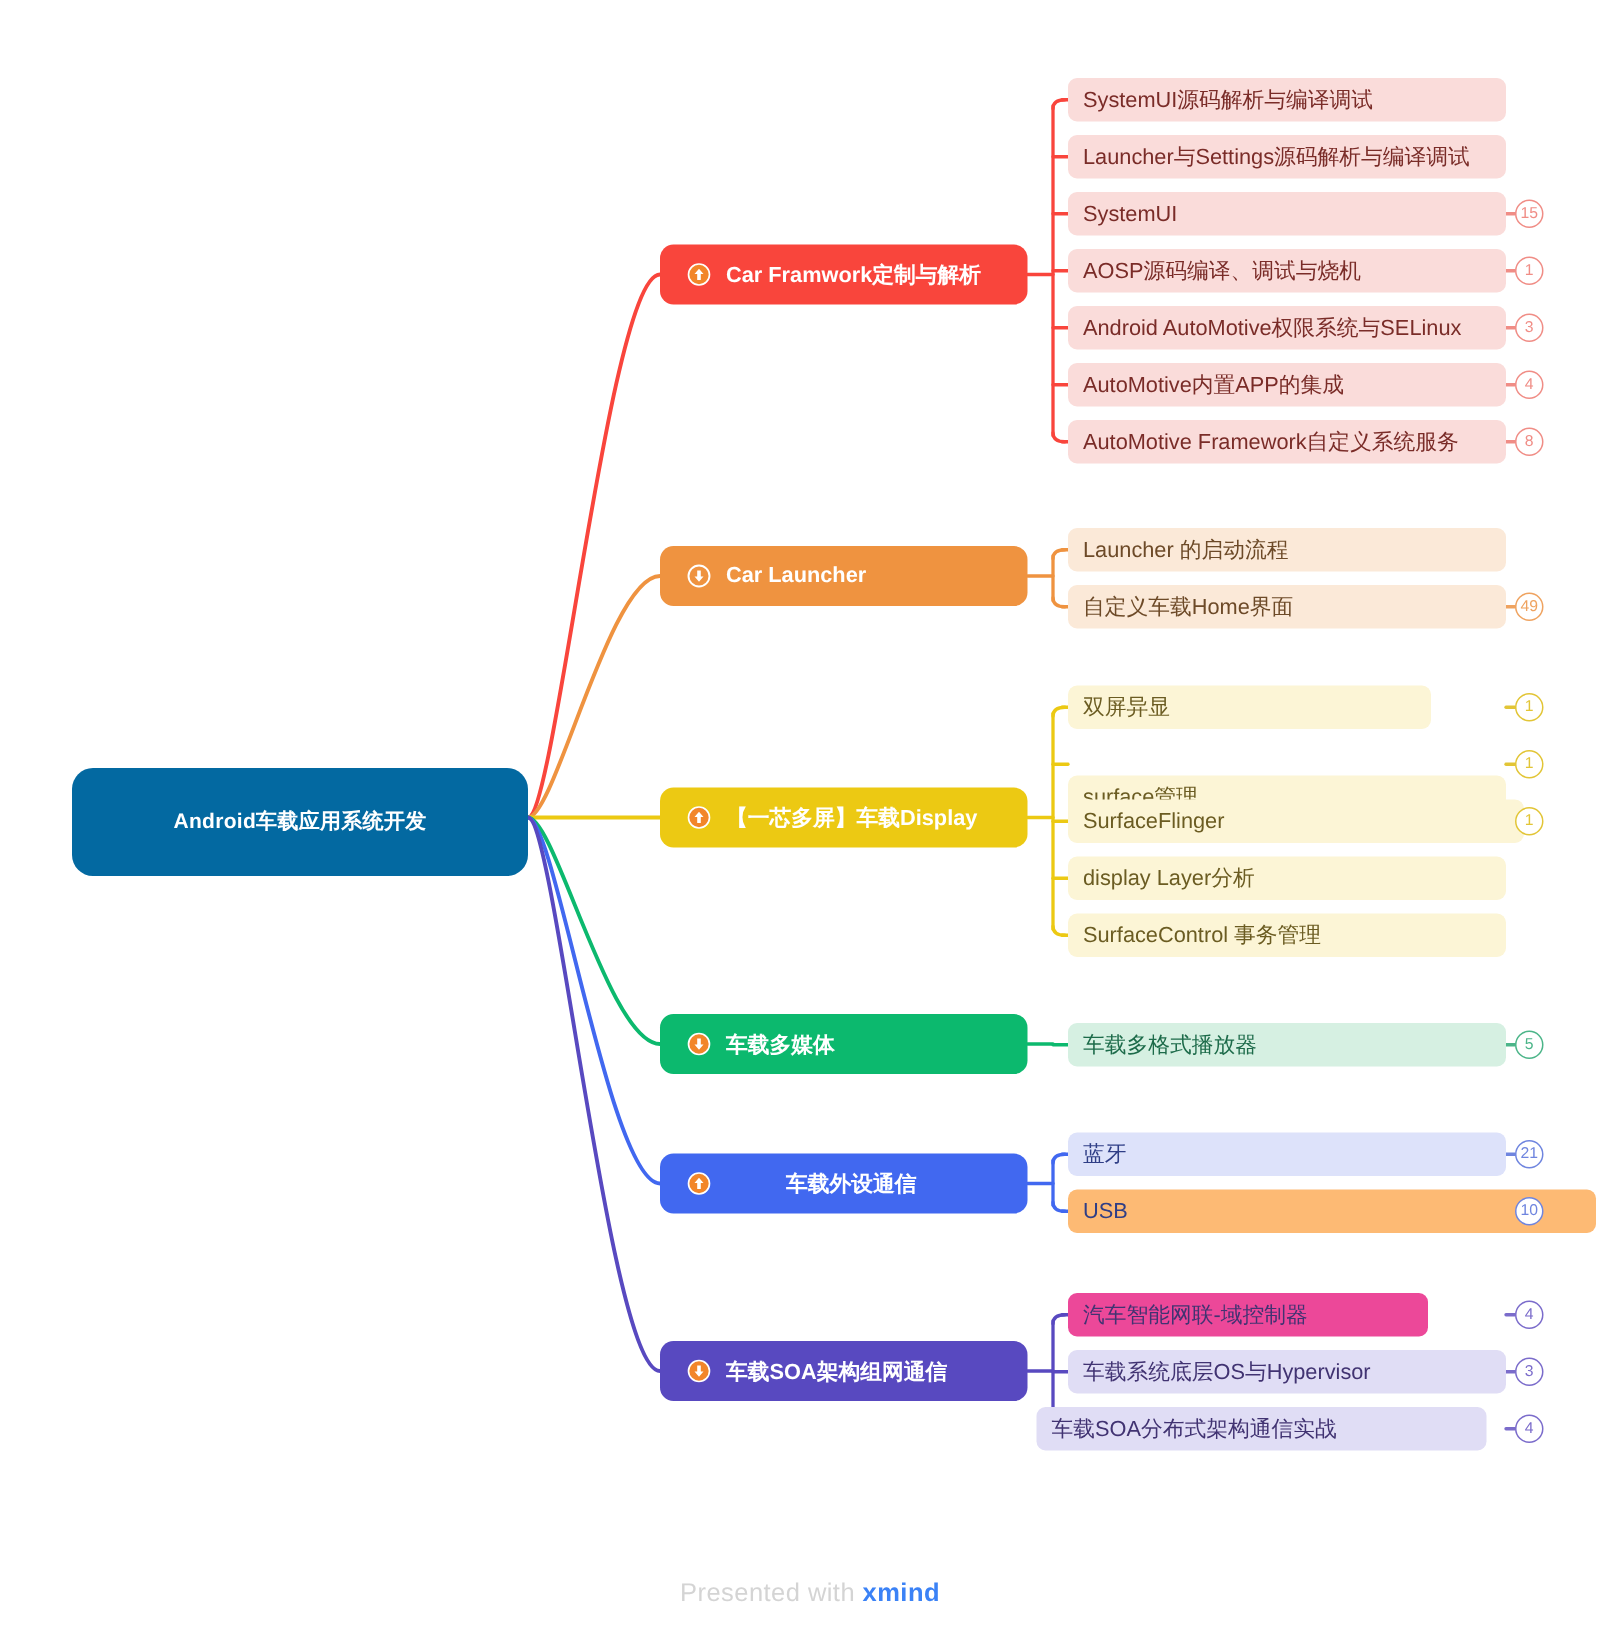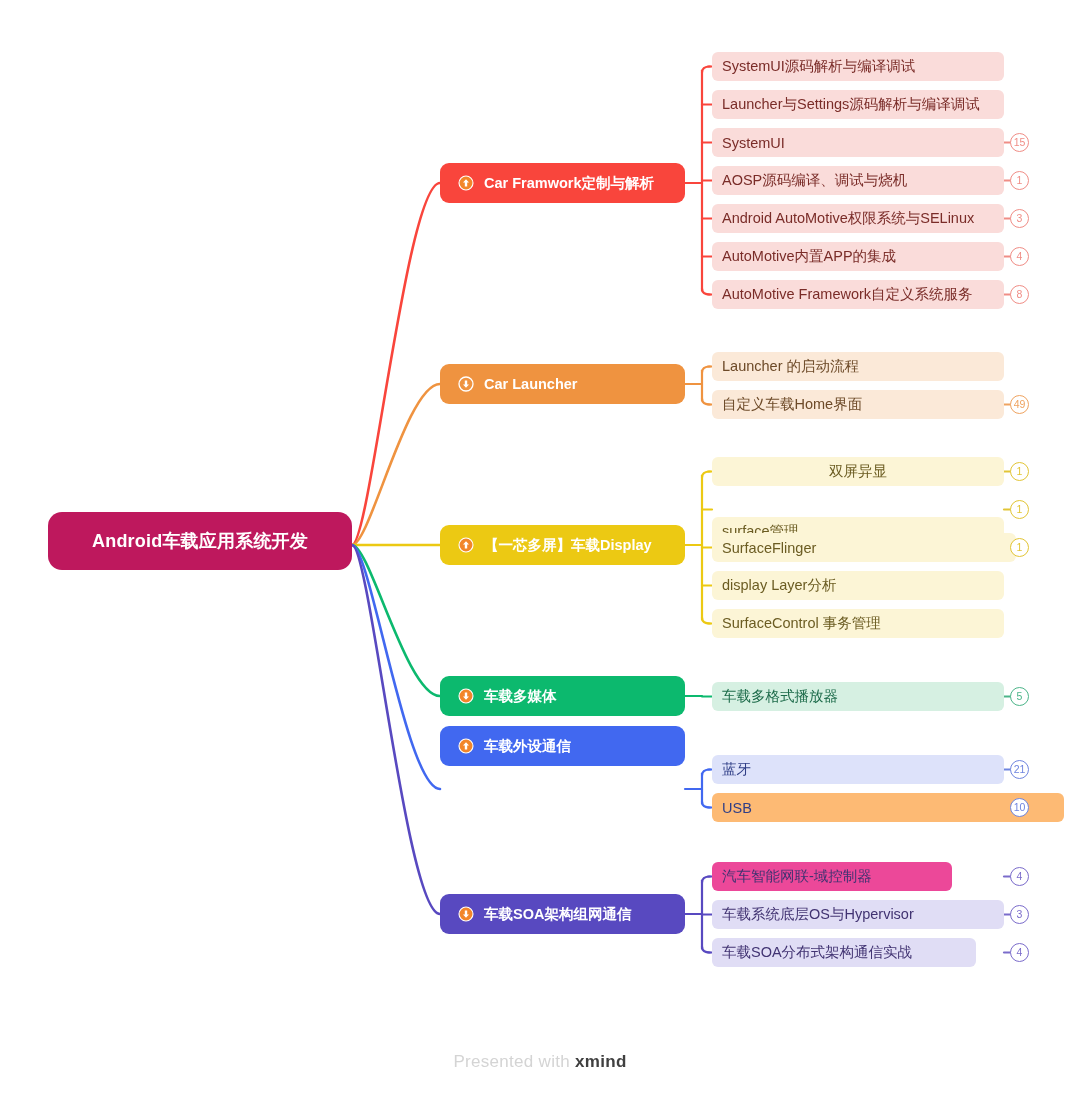--- a/index.html
+++ b/index.html
@@ -12,26 +12,26 @@
   }
   #canvas { position: relative; width: 1080px; height: 1094px; }
 
   
   #wires { position: absolute; left: 0; top: 0; width: 1080px; height: 1094px; }
 
   
   .root-node {
     position: absolute;
     left: 48px; top: 512px;
-    width: 304px; height: 58px;
-    background: #be185d;
+    width: 304px; height: 72px;
+    background: #0369a1;
     border-radius: 14px;
     display: flex; align-items: center; justify-content: center;
     color: #ffffff;
-    font-size: 18px;
+    font-size: 14px;
     font-weight: bold;
     letter-spacing: .2px;
     white-space: nowrap;
   }
 
   
   .branch-node {
     position: absolute;
     left: 440px;
     width: 245px;
@@ -71,21 +71,21 @@
 
   
   .watermark {
     position: absolute;
     left: 0; top: 1052px; width: 1080px;
     text-align: center;
     color: #d4d4d4;
     font-size: 17px;
     letter-spacing: .3px;
   }
-  .watermark b { color: #404040; font-weight: bold; }
+  .watermark b { color: #3b82f6; font-weight: bold; }
 </style>
 </head>
 <body>
 
 <div id="canvas">
 
   <svg id="wires" viewBox="0 0 1080 1094" xmlns="http://www.w3.org/2000/svg">
       <path d="M 352 545 C 370 545 406.56 183 440 183" fill="none" stroke="#f9453c" stroke-width="2.6" stroke-linecap="round"></path>
       <path d="M 685 183 H 702" fill="none" stroke="#f9453c" stroke-width="2.2" stroke-linecap="round"></path>
       <path d="M 702 72.5 Q 702 66.5 710 66.5" fill="none" stroke="#f9453c" stroke-width="2.2" stroke-linecap="round"></path>
@@ -212,21 +212,21 @@
       <div class="badge" style="top: 395px; left: 1010px; color: rgb(239, 163, 96);">
         <span>49</span>
       </div>
       <div class="branch-node" style="top: 525px; background: rgb(236, 201, 19);">
         <svg width="16" height="16" viewBox="0 0 16 16" class="pri-icon">
           <circle cx="8" cy="8" r="7" fill="#f2862a" stroke="#ffffff" stroke-width="1.1"></circle>
           <path d="M8 4.2 L11 7.6 H9.2 V11.6 H6.8 V7.6 H5 Z" fill="#ffffff"></path>
         </svg>
         <span>【一芯多屏】车载Display</span>
       </div>
-      <div class="leaf" style="top: 457px; left: 712px; width: 292px; background: rgb(252, 245, 214); color: rgb(107, 92, 34); justify-content: center;">
+      <div class="leaf" style="top: 457px; left: 712px; width: 242px; background: rgb(252, 245, 214); color: rgb(107, 92, 34);">
         <span>双屏异显</span>
       </div>
       <div class="badge" style="top: 462px; left: 1010px; color: rgb(226, 197, 54);">
         <span>1</span>
       </div>
       <div class="leaf" style="top: 495px; left: 712px; width: 292px; background: rgb(252, 245, 214); color: rgb(107, 92, 34); margin-top: 22px;">
         <span>surface管理</span>
       </div>
       <div class="badge" style="top: 500px; left: 1010px; color: rgb(226, 197, 54);">
         <span>1</span>
@@ -249,21 +249,21 @@
           <path d="M8 11.8 L5 8.4 H6.8 V4.4 H9.2 V8.4 H11 Z" fill="#ffffff"></path>
         </svg>
         <span>车载多媒体</span>
       </div>
       <div class="leaf" style="top: 682px; left: 712px; width: 292px; background: rgb(214, 240, 226); color: rgb(29, 107, 74);">
         <span>车载多格式播放器</span>
       </div>
       <div class="badge" style="top: 687px; left: 1010px; color: rgb(76, 181, 137);">
         <span>5</span>
       </div>
-      <div class="branch-node" style="top: 726px; background: rgb(65, 104, 240);">
+      <div class="branch-node" style="top: 769px; background: rgb(65, 104, 240); gap: 40px;">
         <svg width="16" height="16" viewBox="0 0 16 16" class="pri-icon">
           <circle cx="8" cy="8" r="7" fill="#f2862a" stroke="#ffffff" stroke-width="1.1"></circle>
           <path d="M8 4.2 L11 7.6 H9.2 V11.6 H6.8 V7.6 H5 Z" fill="#ffffff"></path>
         </svg>
         <span>车载外设通信</span>
       </div>
       <div class="leaf" style="top: 755px; left: 712px; width: 292px; background: rgb(221, 226, 250); color: rgb(47, 62, 134);">
         <span>蓝牙</span>
       </div>
       <div class="badge" style="top: 760px; left: 1010px; color: rgb(111, 133, 223);">
@@ -287,21 +287,21 @@
       </div>
       <div class="badge" style="top: 867px; left: 1010px; color: rgb(123, 108, 203);">
         <span>4</span>
       </div>
       <div class="leaf" style="top: 900px; left: 712px; width: 292px; background: rgb(224, 221, 245); color: rgb(65, 51, 114);">
         <span>车载系统底层OS与Hypervisor</span>
       </div>
       <div class="badge" style="top: 905px; left: 1010px; color: rgb(123, 108, 203);">
         <span>3</span>
       </div>
-      <div class="leaf" style="top: 938px; left: 712px; width: 264px; background: rgb(224, 221, 245); color: rgb(65, 51, 114);">
+      <div class="leaf" style="top: 938px; left: 691px; width: 300px; background: rgb(224, 221, 245); color: rgb(65, 51, 114);">
         <span>车载SOA分布式架构通信实战</span>
       </div>
       <div class="badge" style="top: 943px; left: 1010px; color: rgb(123, 108, 203);">
         <span>4</span>
       </div>
     </div>
 
   <div class="watermark">
     <span>Presented with </span><b>xmind</b>
   </div>

